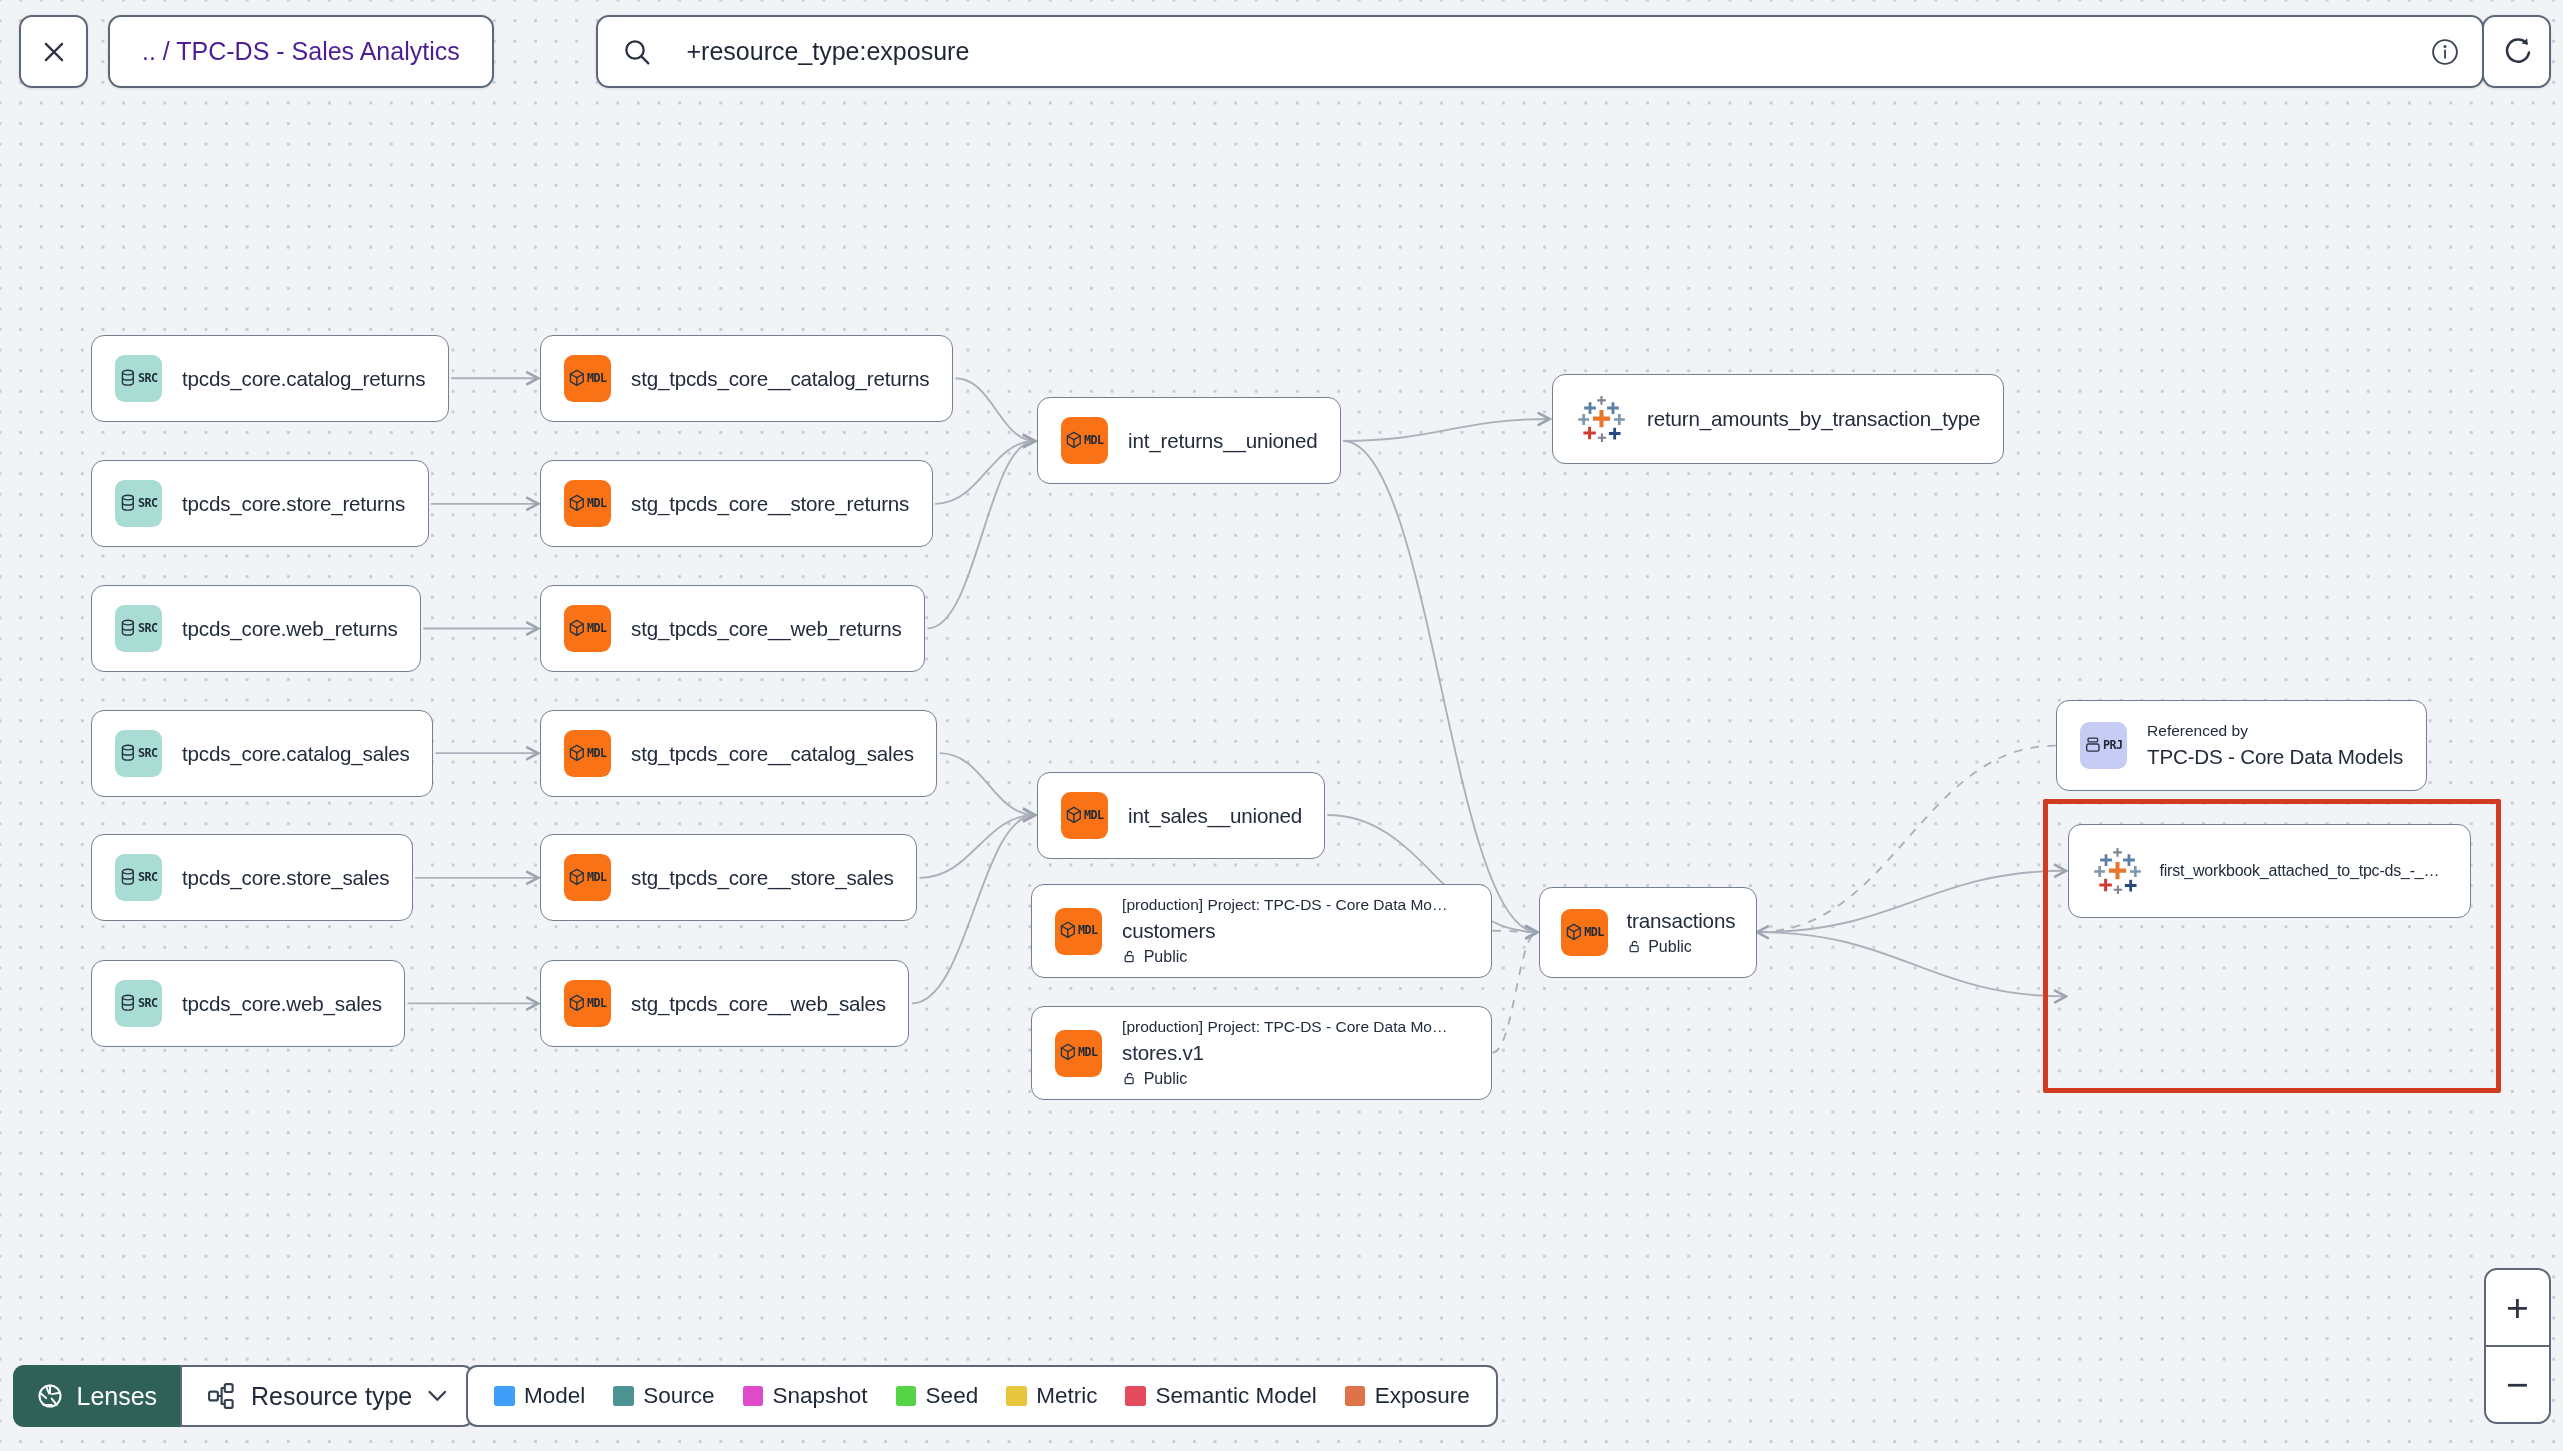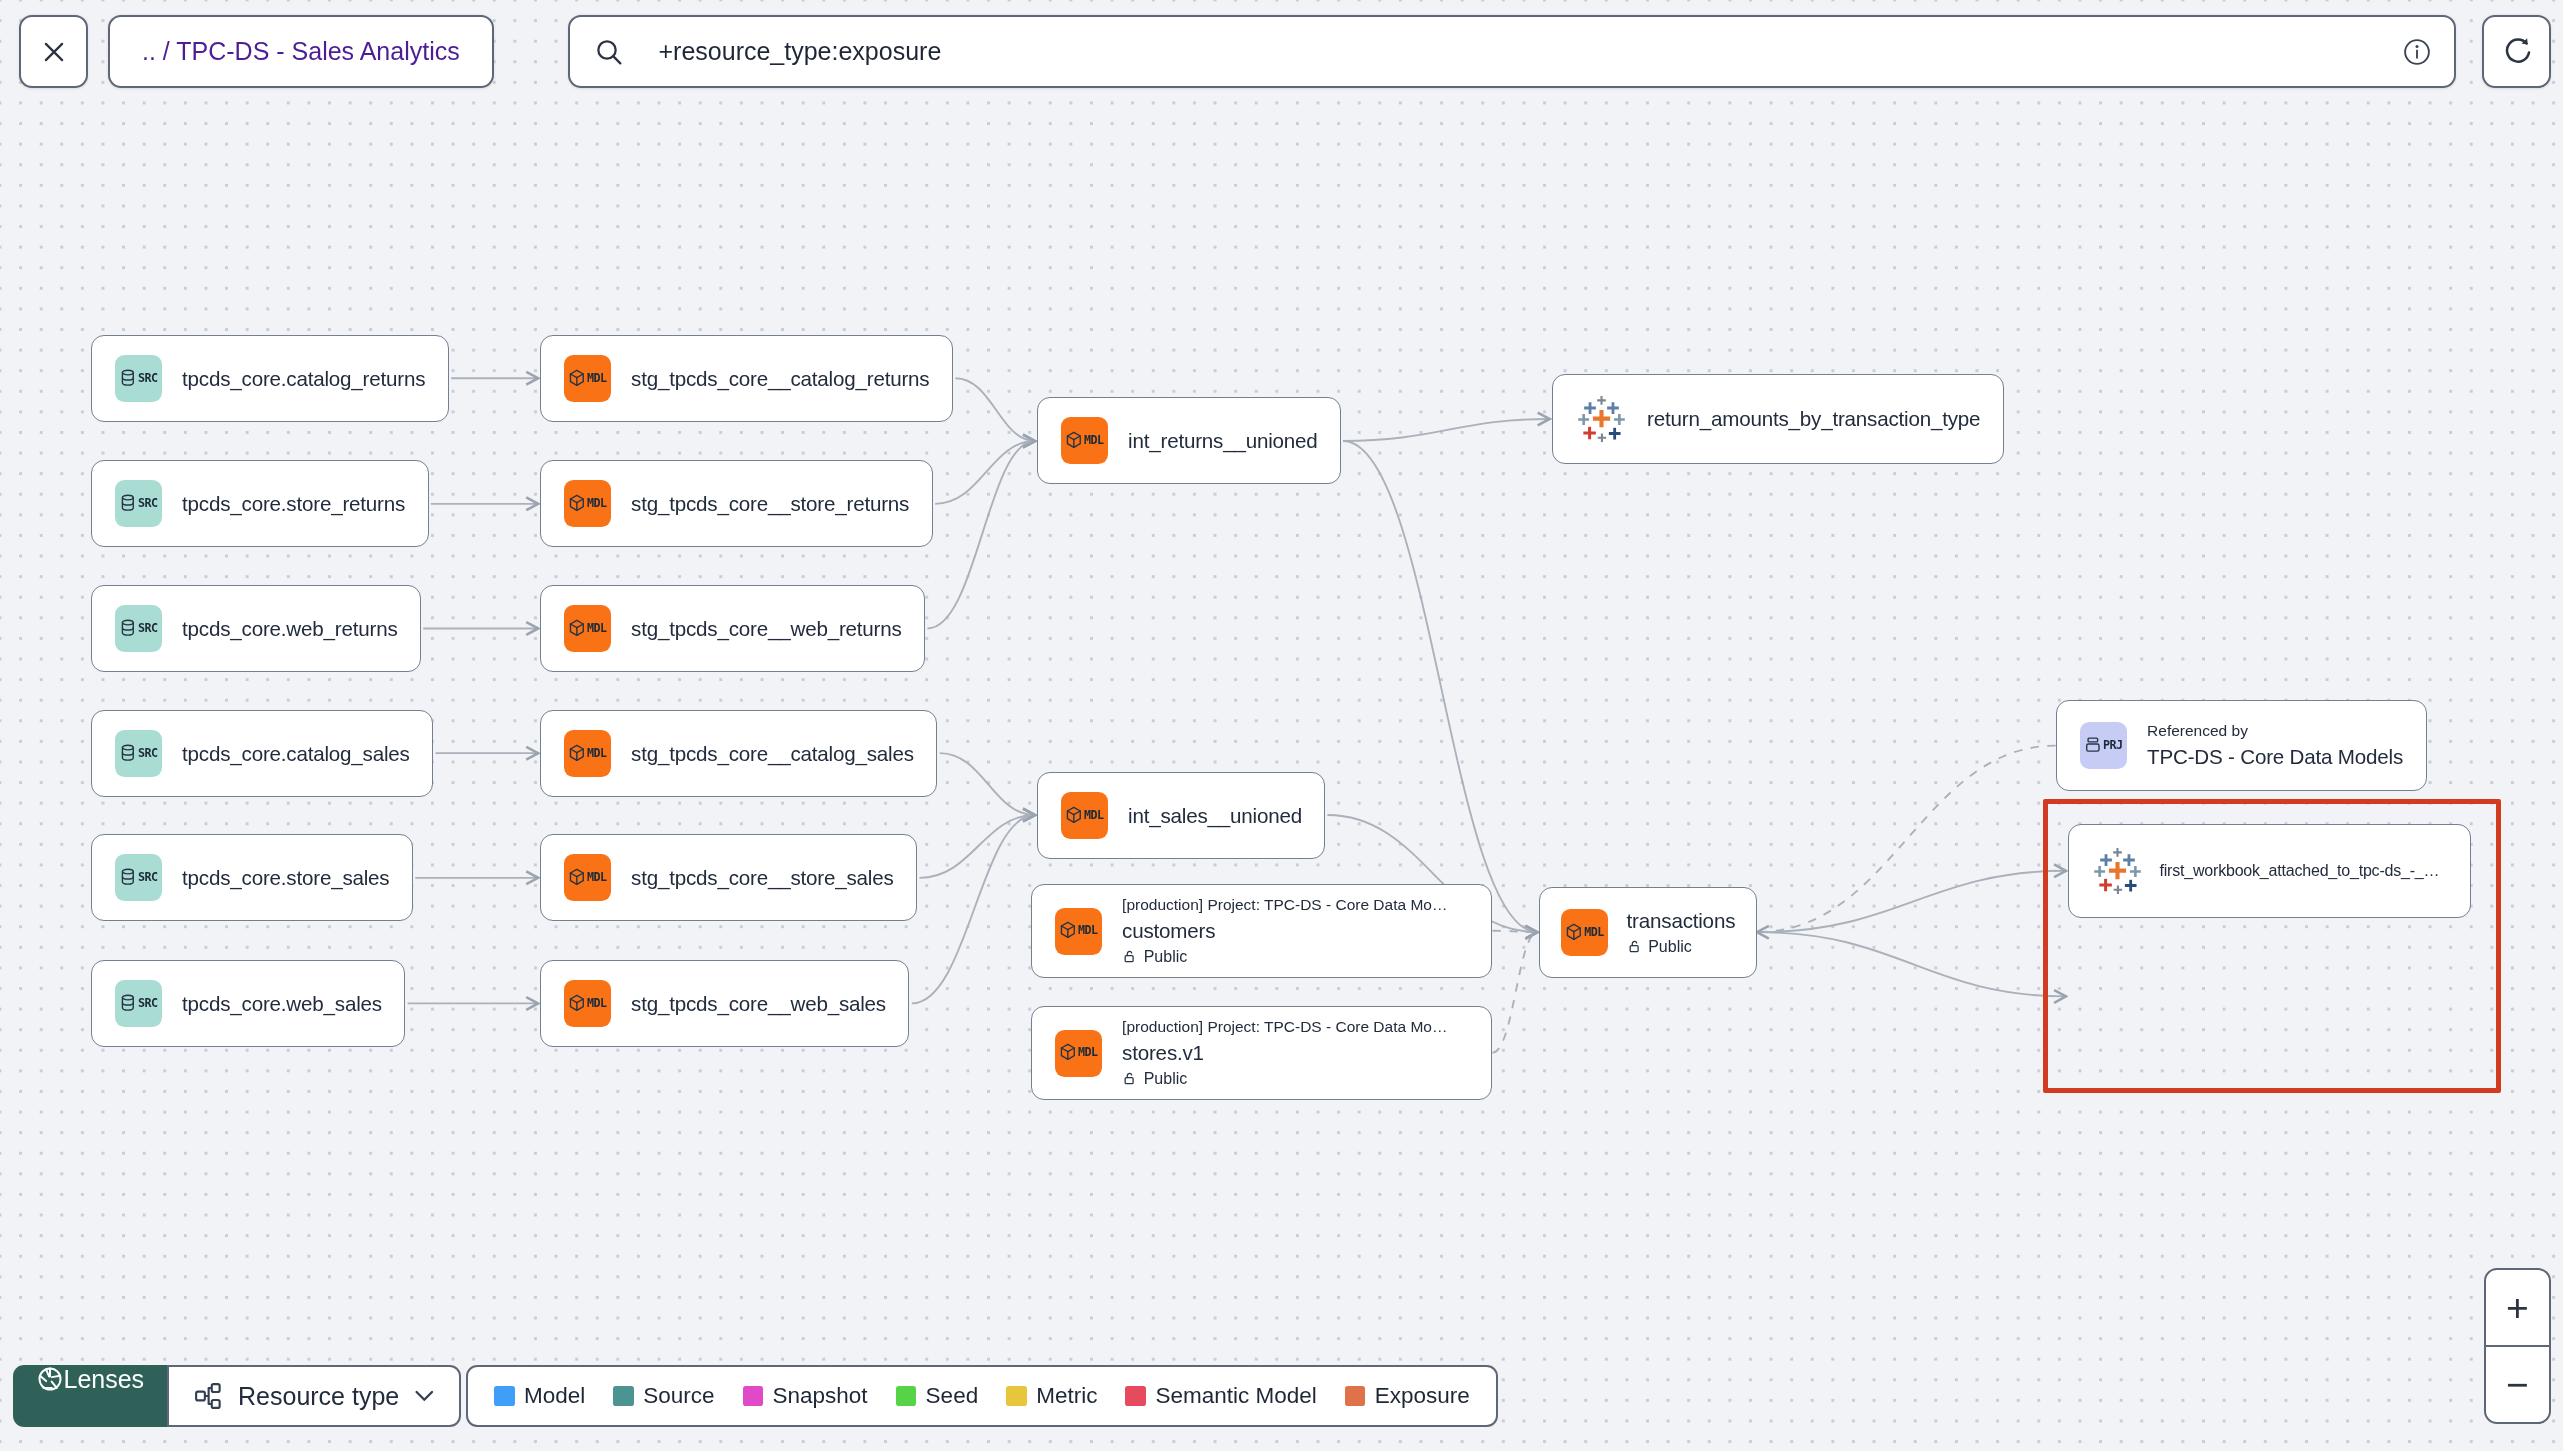--- a/index.html
+++ b/index.html
@@ -44,21 +44,21 @@
   .textcol{display:flex;flex-direction:column;gap:4.7px;min-width:0}
   .meta{font-size:15.5px;color:#222c3c;overflow:hidden;text-overflow:ellipsis}
   .access{display:flex;align-items:center;gap:6.6px;font-size:16px;color:#222c3c}
   .tableau-icon{width:51px;height:51px;flex:none}
   .wb .title{font-size:16px;letter-spacing:-0.2px}
   #highlight-box{position:absolute;border:5.6px solid #d23b20;z-index:2;background:transparent}
   
   .bottom{position:absolute;top:1365px;height:62px;display:flex;align-items:stretch;z-index:5}
   #lenses-btn{
     background:#2f6159;color:#fff;border-radius:11.2px 0 0 11.2px;display:flex;
-    gap:0;padding:0 22.5px;font-size:25px;cursor:pointer;
+    align-items:center;gap:13px;padding:0 22.5px;font-size:25px;cursor:pointer;
   }
   #resource-type-btn{
     background:#fff;border:2.3px solid #5d6777;border-radius:0 11.2px 11.2px 0;
     display:flex;align-items:center;gap:15px;padding:0 24.4px;font-size:25px;
     box-sizing:border-box;cursor:pointer;
   }
   #legend-bar{
     position:absolute;left:466px;top:1365px;height:62px;background:#fff;
     border:2.3px solid #5d6777;border-radius:11.2px;display:flex;align-items:center;
     gap:28px;padding:0 26px;box-sizing:border-box;z-index:5;
@@ -388,21 +388,21 @@
 </div>
 
 <div class="tb-btn" id="close-btn" style="left:19px;width:69px">
   <svg viewBox="0 0 24 24" width="30" height="30" fill="none" stroke="#2c3444" stroke-width="1.8" stroke-linecap="round">
       <path d="M5.5 5.5 L18.5 18.5 M18.5 5.5 L5.5 18.5"></path>
     </svg>
 </div>
 <div class="tb-btn" style="left:108px;padding:0 32px">
   <span class="tb-text">.. / TPC-DS - Sales Analytics</span>
 </div>
-<div class="tb-btn" id="search-bar" style="left:568px;width:1888px">
+<div class="tb-btn" id="search-bar" style="left:596px;width:1888px">
   <svg viewBox="0 0 24 24" width="32" height="32" fill="none" stroke="#2c3444" stroke-width="1.7" stroke-linecap="round" style="margin-right:15px">
       <circle cx="10.5" cy="10.5" r="6.5"></circle>
       <path d="M15.3 15.3 L20.5 20.5"></path>
     </svg>
   <input id="search-input" type="text" value="+resource_type:exposure" style="">
   <svg viewBox="0 0 24 24" width="30" height="30" fill="none" stroke="#3a4454" stroke-width="1.5" stroke-linecap="round">
       <circle cx="12" cy="12" r="9.5"></circle>
       <path d="M12 10.8 V16.6"></path>
       <circle cx="12" cy="7.5" r="1.2" fill="#3a4454" stroke="none"></circle>
     </svg>

